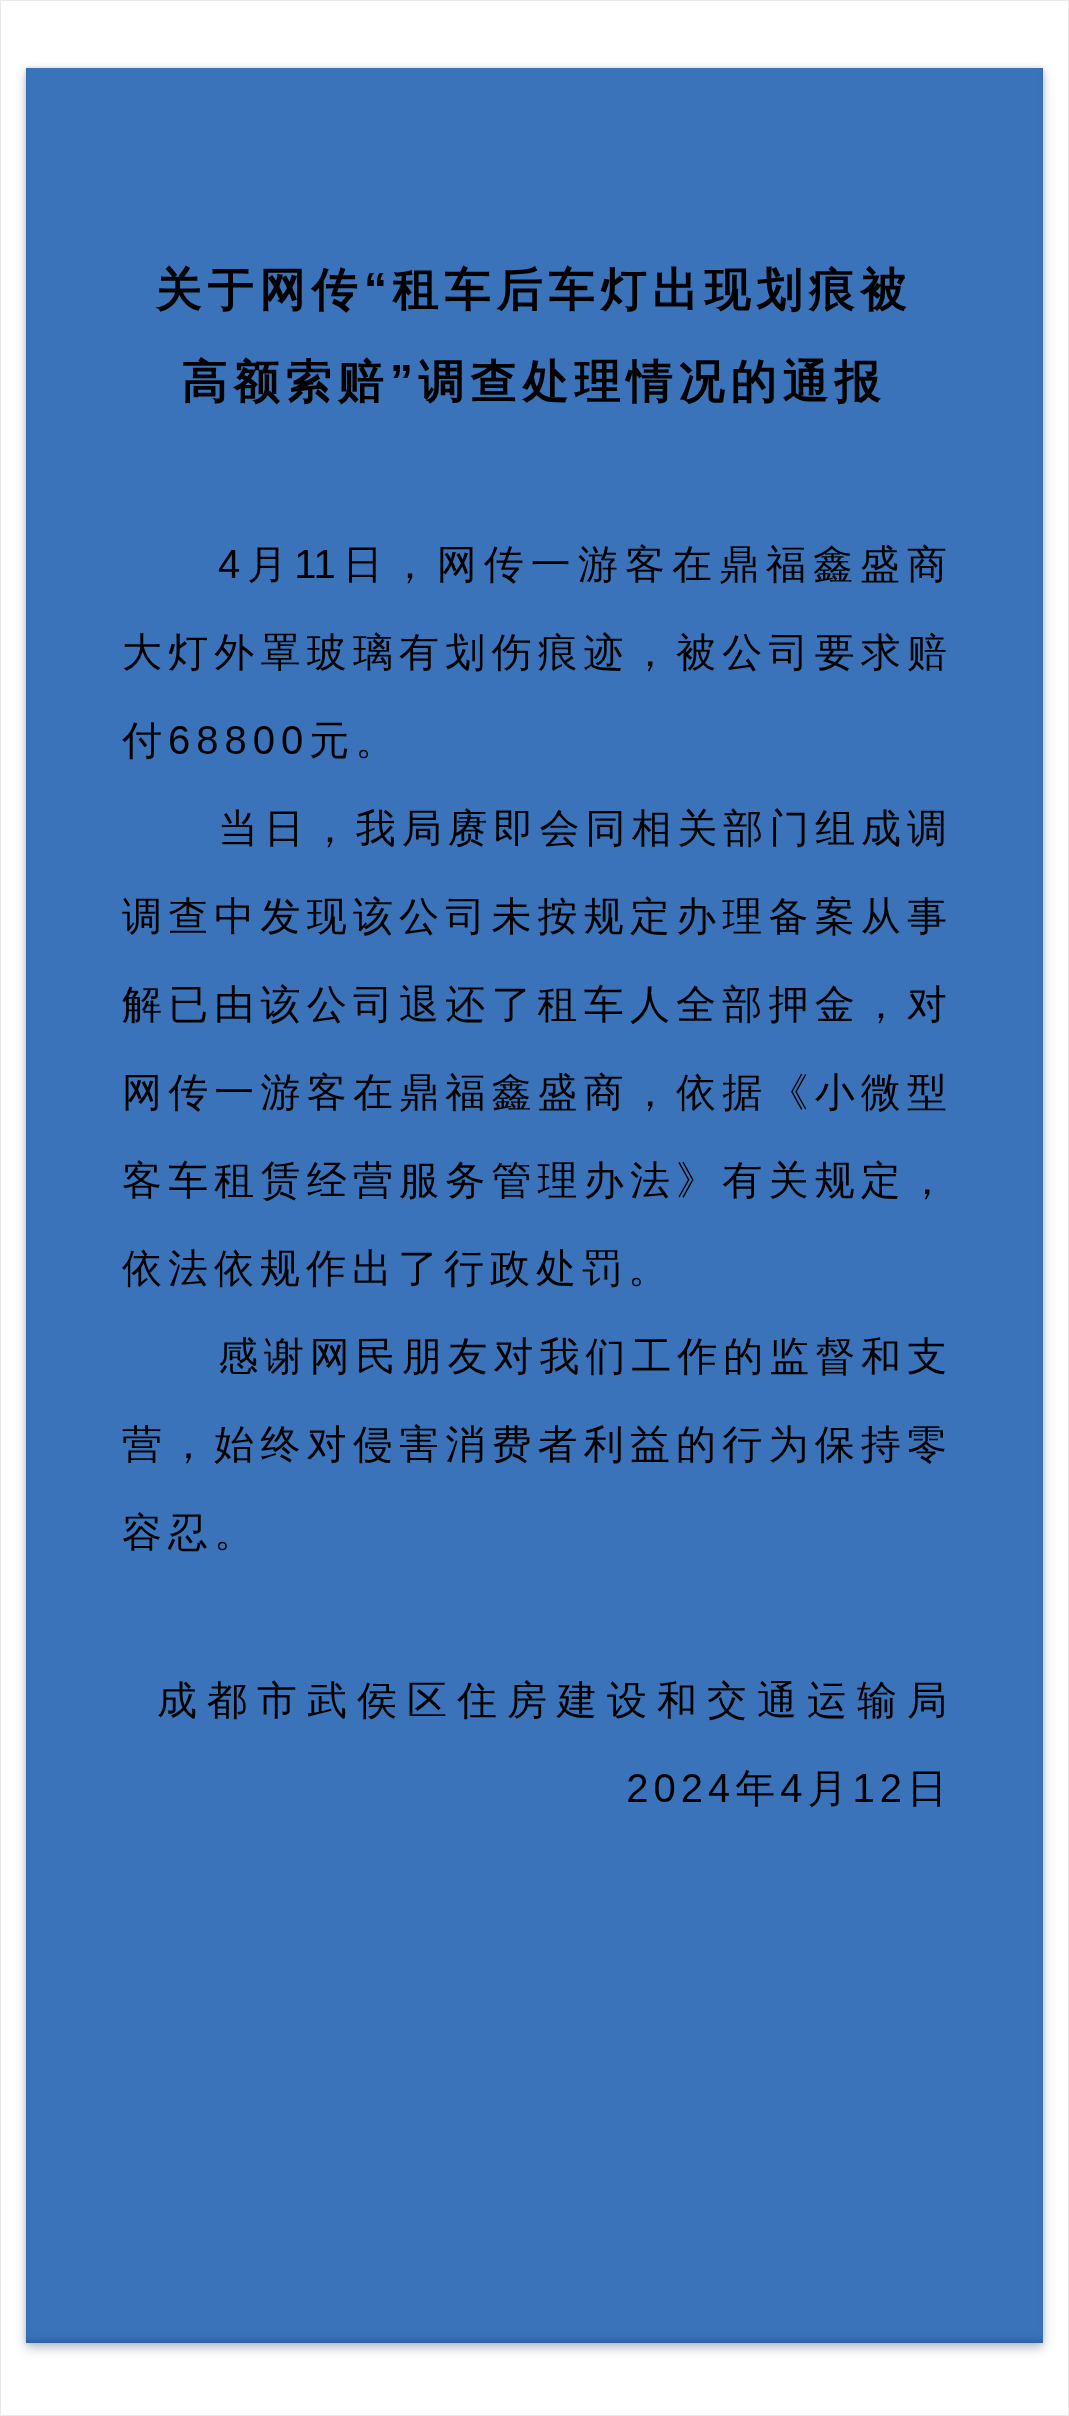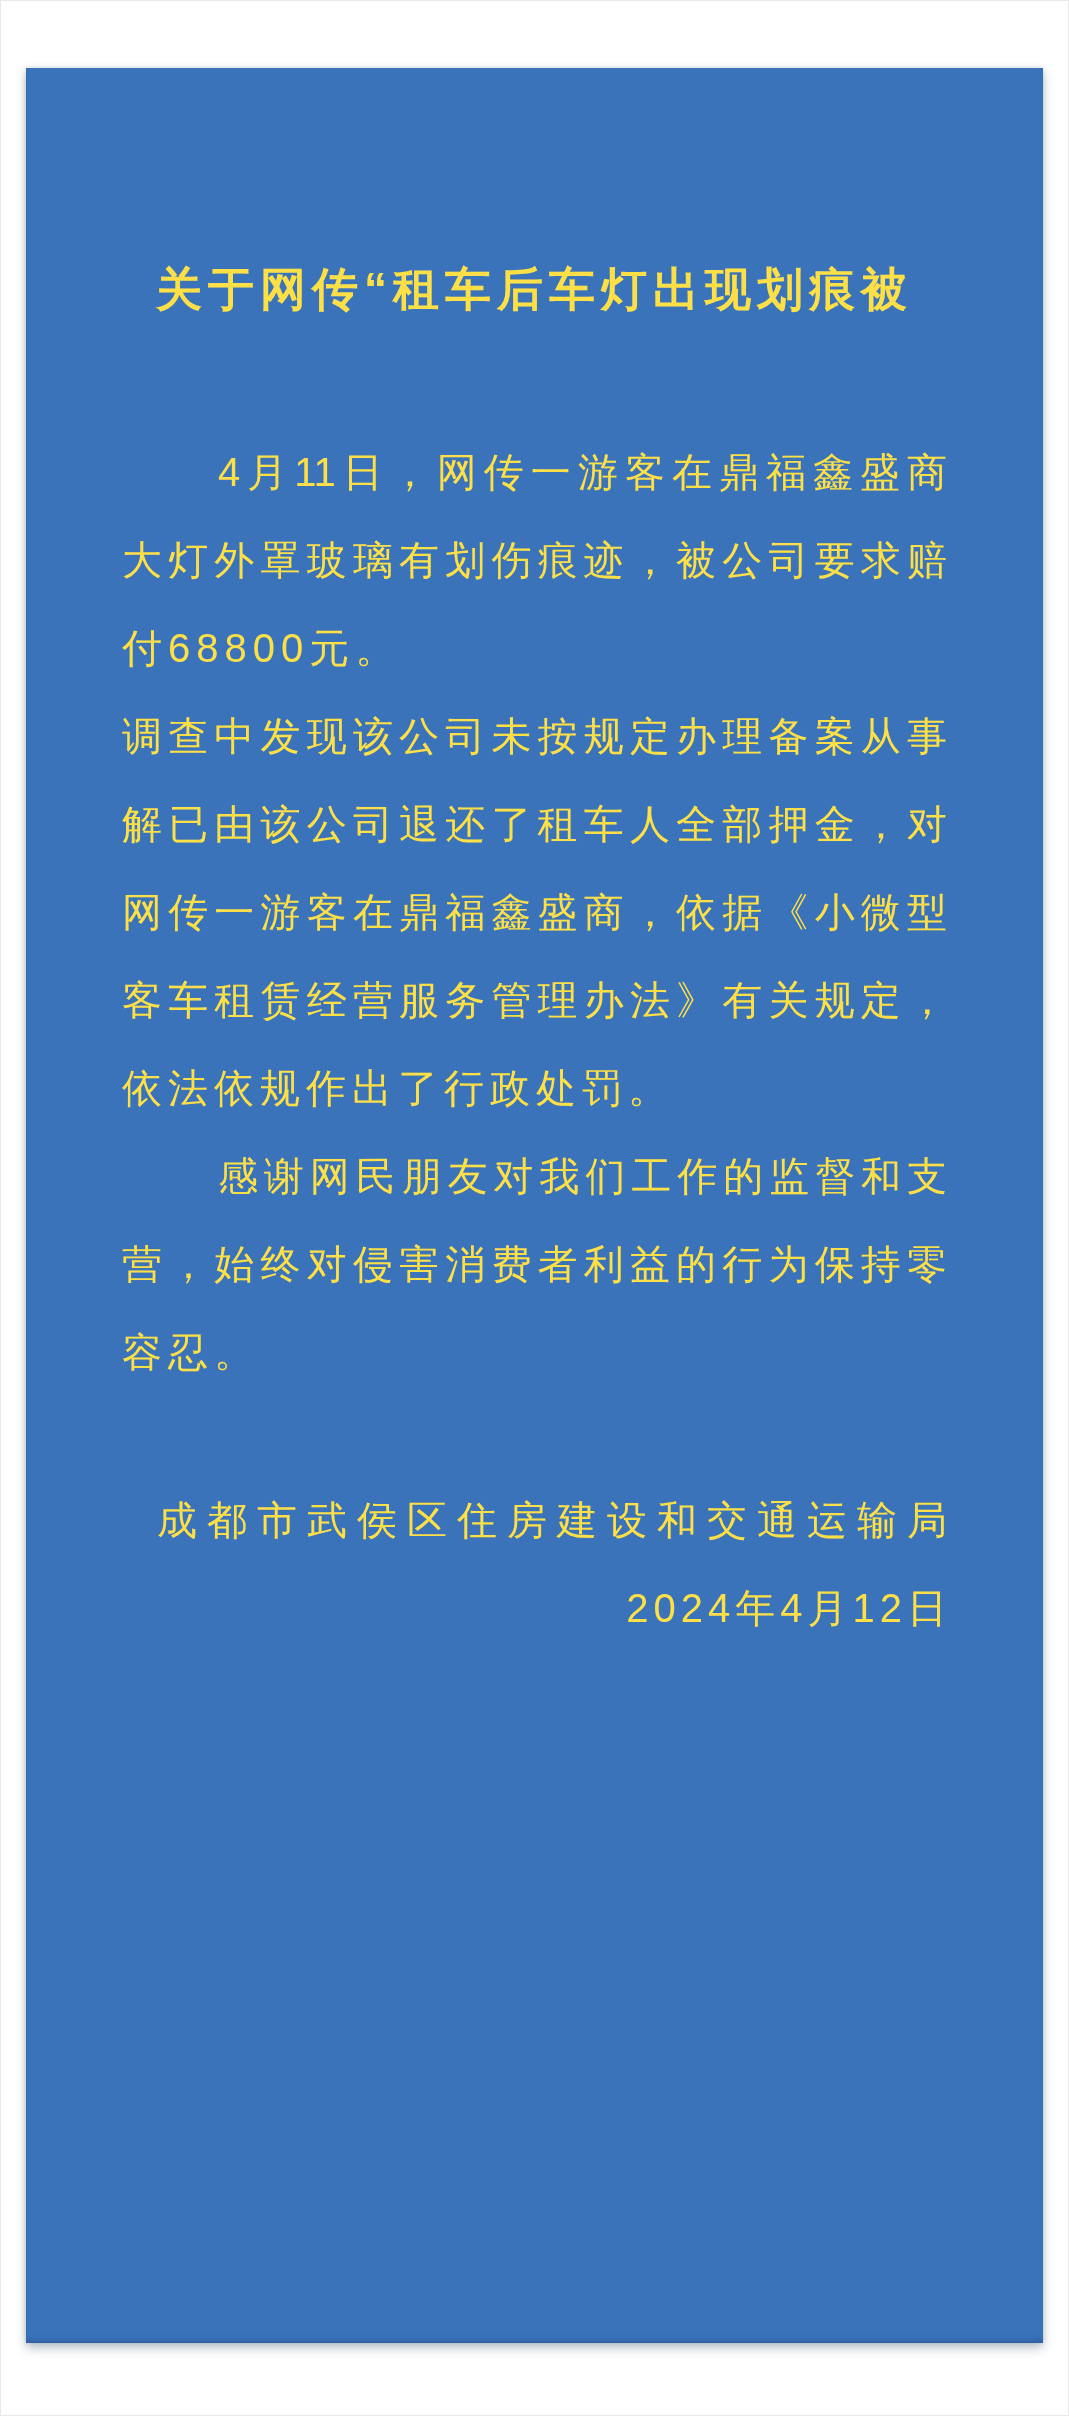--- a/index.html
+++ b/index.html
@@ -18,21 +18,21 @@
   }
   .card {
     position: absolute;
     left: 26px;
     top: 68px;
     width: 1017px;
     height: 2275px;
     box-sizing: border-box;
     padding: 0 96px;
     background: #3a73ba;
-    color: #fde047;
+    color: #000000;
     box-shadow: 0 5px 10px rgba(105, 120, 140, 0.45),
                 0 0 4px rgba(140, 150, 165, 0.35),
                 inset 0 -5px 6px -3px rgba(35, 70, 125, 0.55);
   }
   .title {
     margin: 175px 0 0 0;
     text-align: center;
     font-size: 46px;
     font-weight: bold;
     letter-spacing: 6px;
@@ -88,31 +88,33 @@
   }
 </style>
 </head>
 <body>
 
 <div class="page">
   <div class="card">
 
     <h1 class="title">
       <span class="tline">关于网传“租车后车灯出现划痕被</span>
+      <span class="tline">高额索赔”调查处理情况的通报</span>
     </h1>
 
     <div class="body">
 
       <p class="para">
         <span class="bline pf">4月11日，网传一游客在鼎福鑫盛商</span>
         <span class="bline">大灯外罩玻璃有划伤痕迹，被公司要求赔</span>
         <span class="bline pl">付68800元。</span>
       </p>
 
       <p class="para">
+        <span class="bline pf">当日，我局赓即会同相关部门组成调</span>
         <span class="bline">调查中发现该公司未按规定办理备案从事</span>
         <span class="bline">解已由该公司退还了租车人全部押金，对</span>
         <span class="bline">网传一游客在鼎福鑫盛商，依据《小微型</span>
         <span class="bline">客车租赁经营服务管理办法》有关规定，</span>
         <span class="bline pl">依法依规作出了行政处罚。</span>
       </p>
 
       <p class="para">
         <span class="bline pf">感谢网民朋友对我们工作的监督和支</span>
         <span class="bline">营，始终对侵害消费者利益的行为保持零</span>

